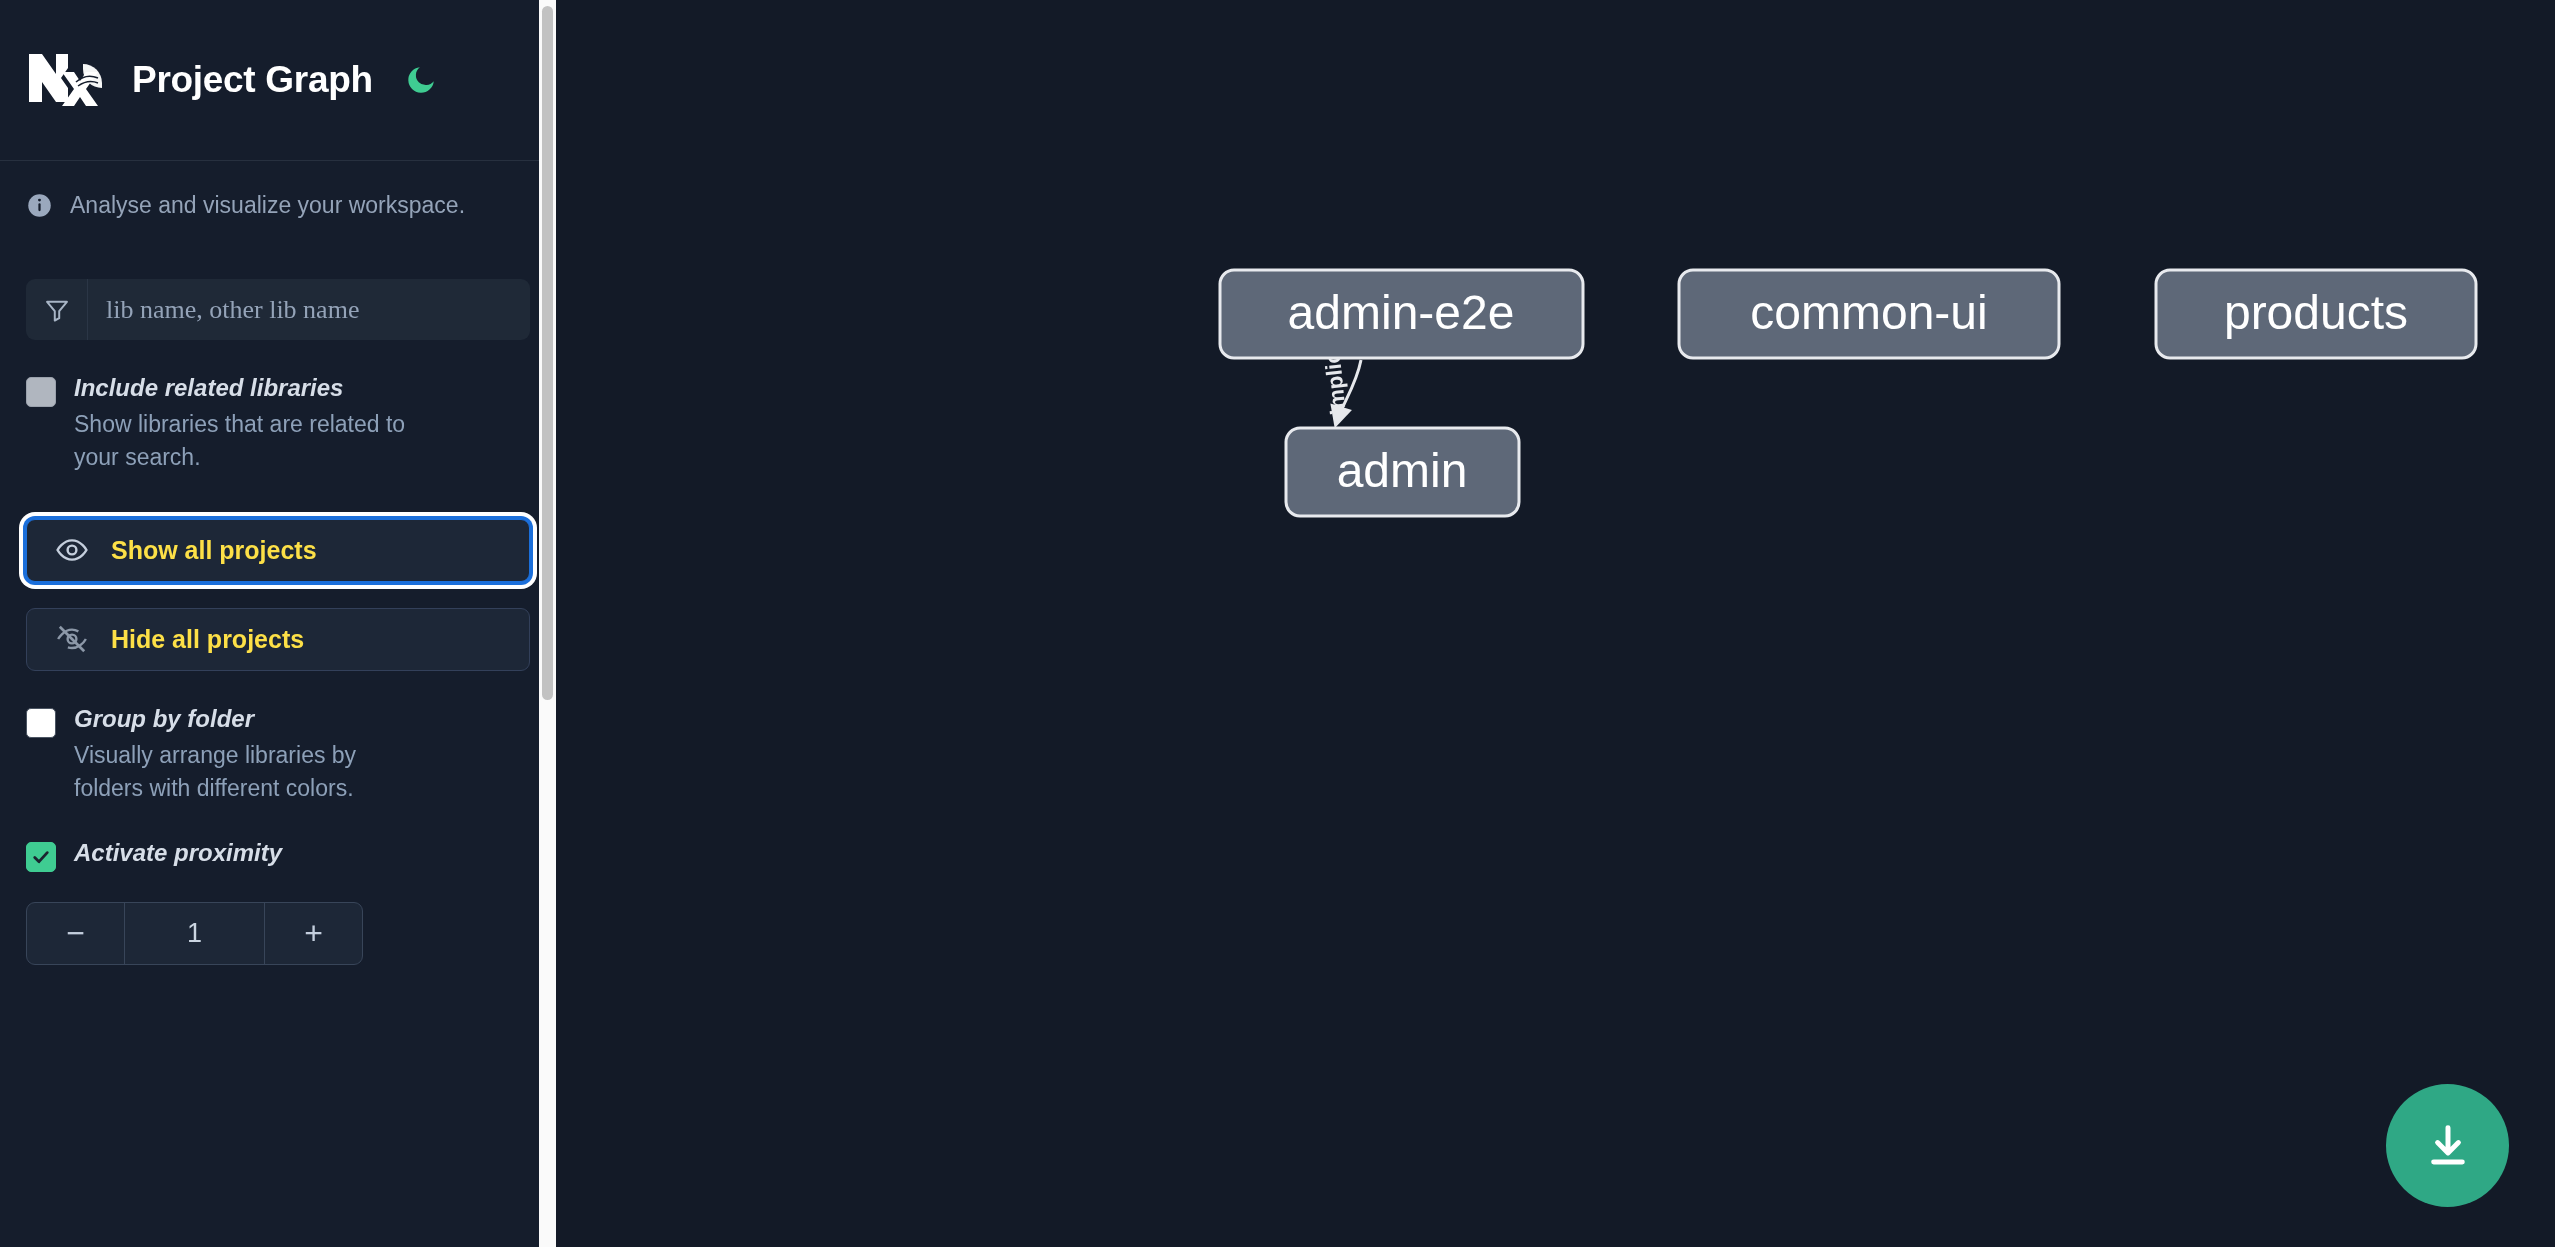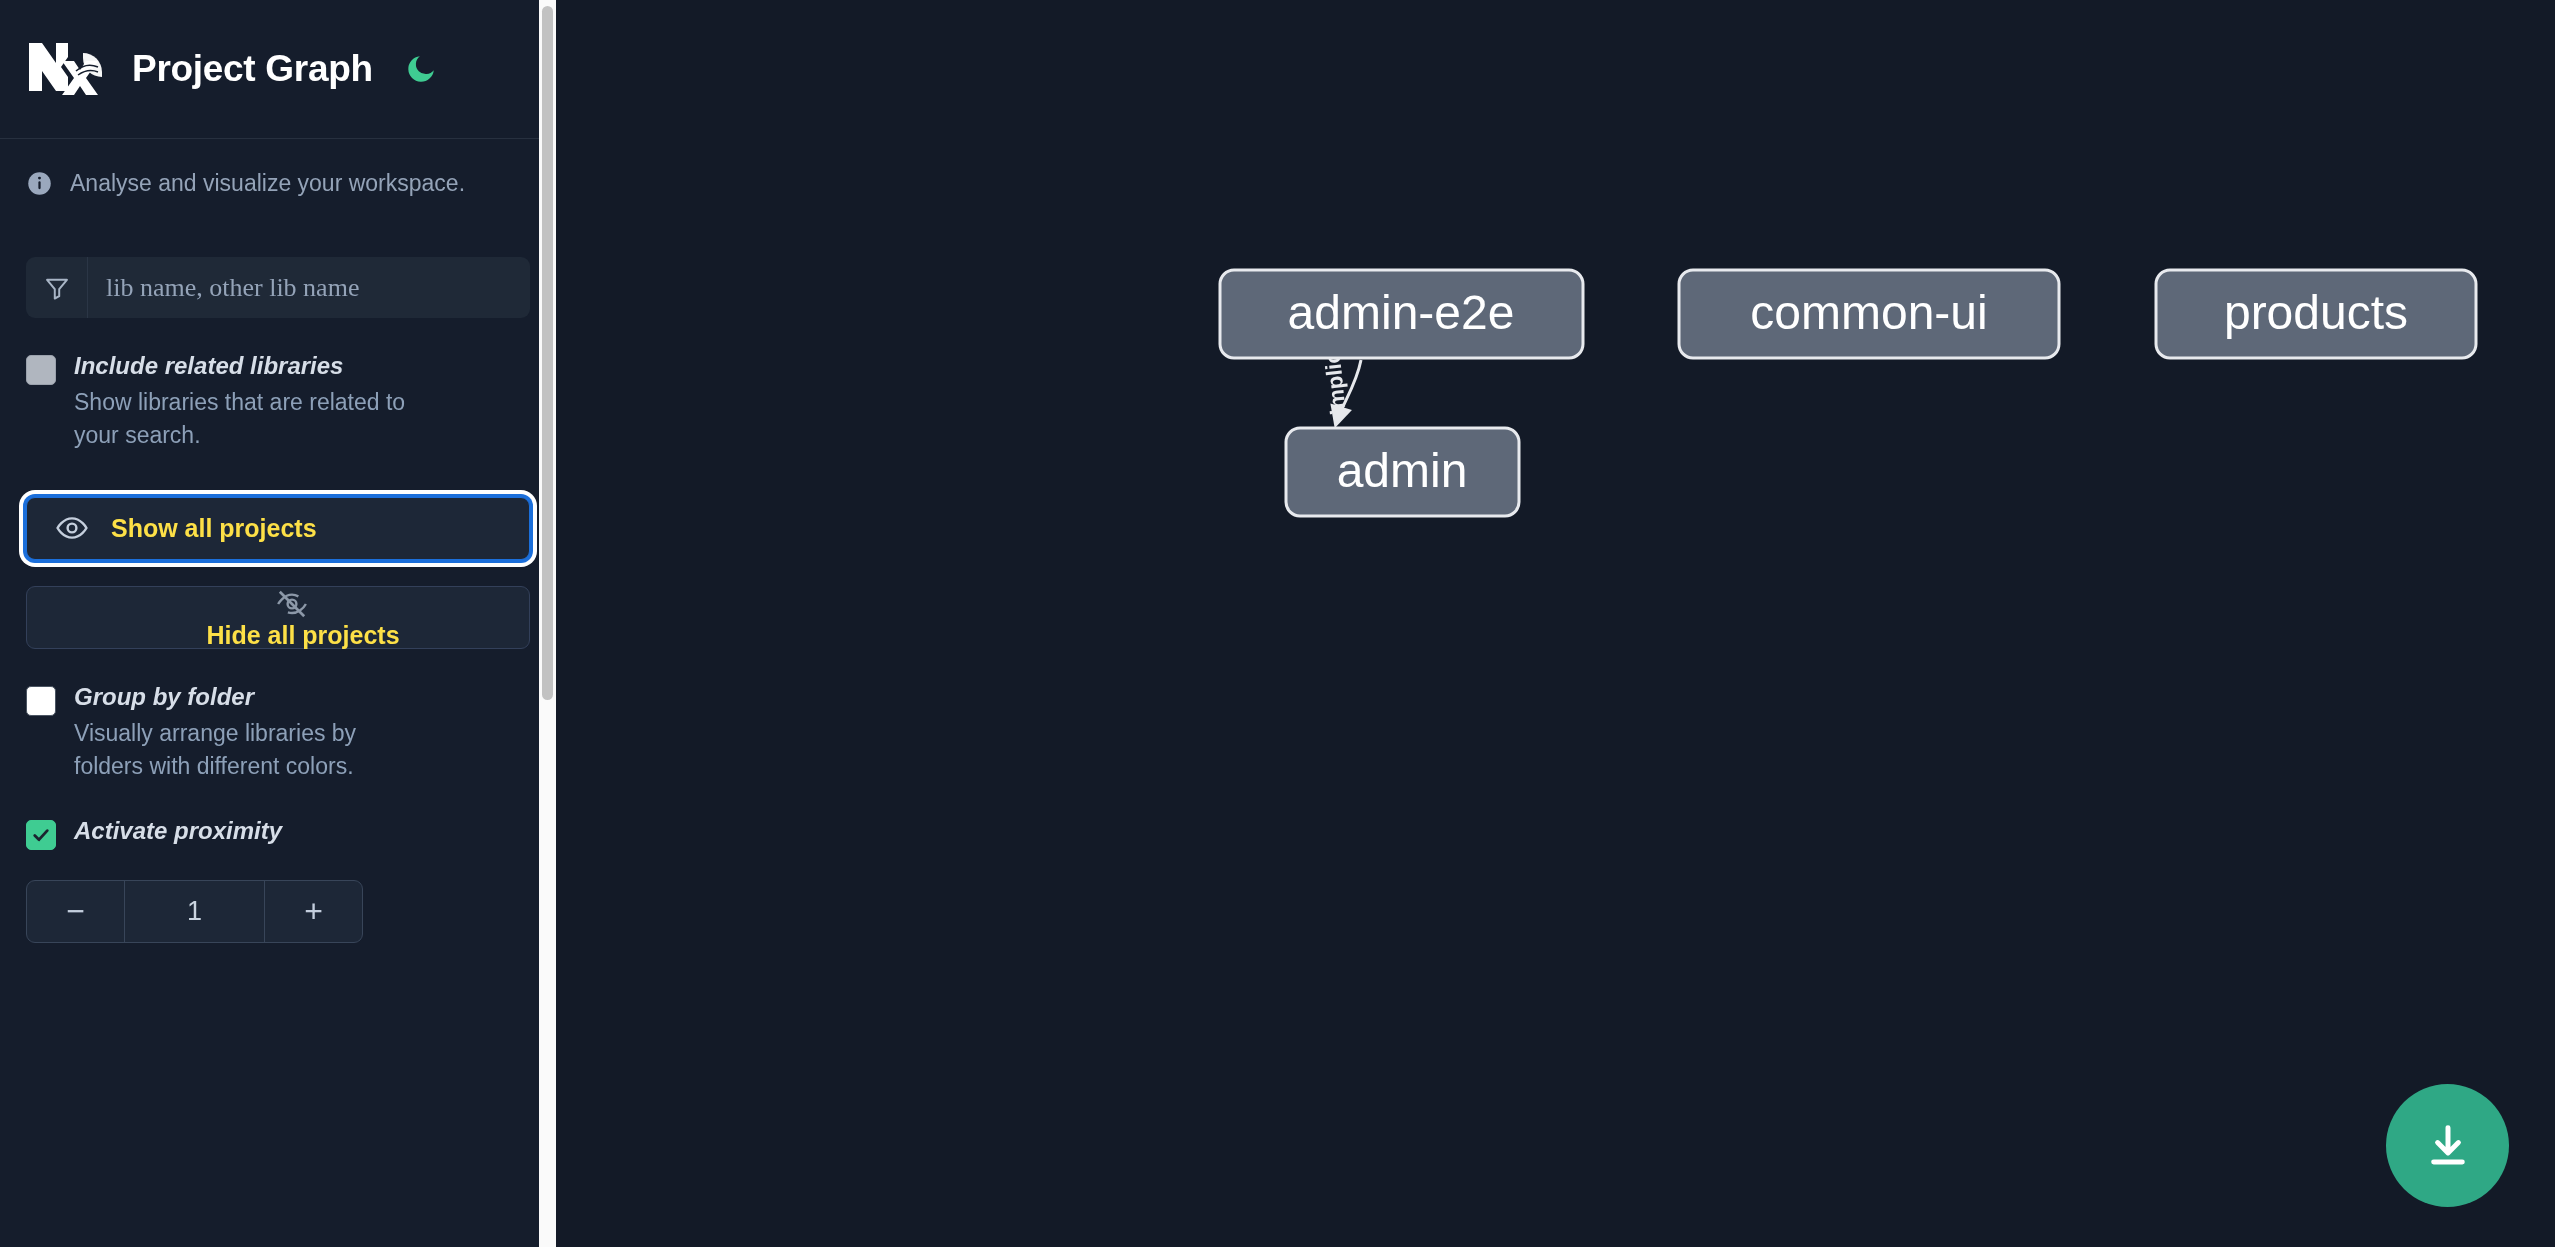--- a/index.html
+++ b/index.html
@@ -24,21 +24,21 @@
   #sidebar {
     position: relative;
     width: 556px;
     height: 1247px;
     background: #151d2c;
     flex: 0 0 556px;
     overflow: hidden;
   }
 
   .sidebar-header {
-    height: 139px;
+    height: 161px;
     display: flex;
     align-items: center;
     padding-left: 26px;
     border-bottom: 1px solid #27303f;
   }
 
   .nx-logo {
     width: 82px;
     height: 60px;
     flex: 0 0 82px;
@@ -165,21 +165,21 @@
     font-weight: 700;
     color: #fde047;
     margin-left: 22px;
     white-space: nowrap;
   }
   .btn.focused {
     border-color: #1b6fdb;
     box-shadow: 0 0 0 3px #1b6fdb, 0 0 0 7px #ffffff;
   }
   #btn-show { margin-top: 44px; }
-  #btn-hide { margin-top: 26px; flex-direction: column; }
+  #btn-hide { margin-top: 26px; }
 
   
   .stepper-wrap { padding: 0 26px; margin-top: 30px; }
   .stepper {
     display: flex;
     height: 63px;
     width: 337px;
     border: 1px solid #384559;
     border-radius: 9px;
     overflow: hidden;

